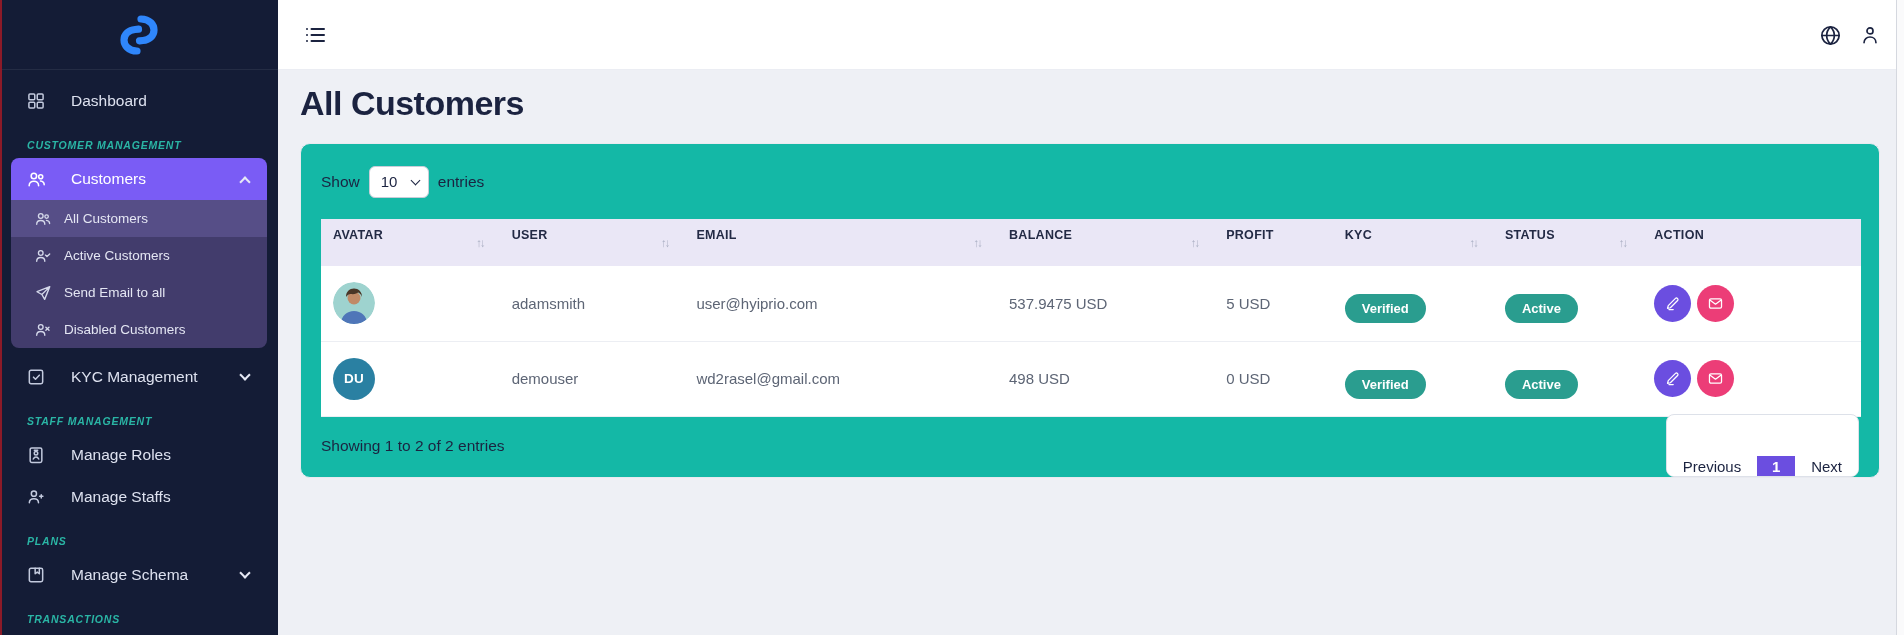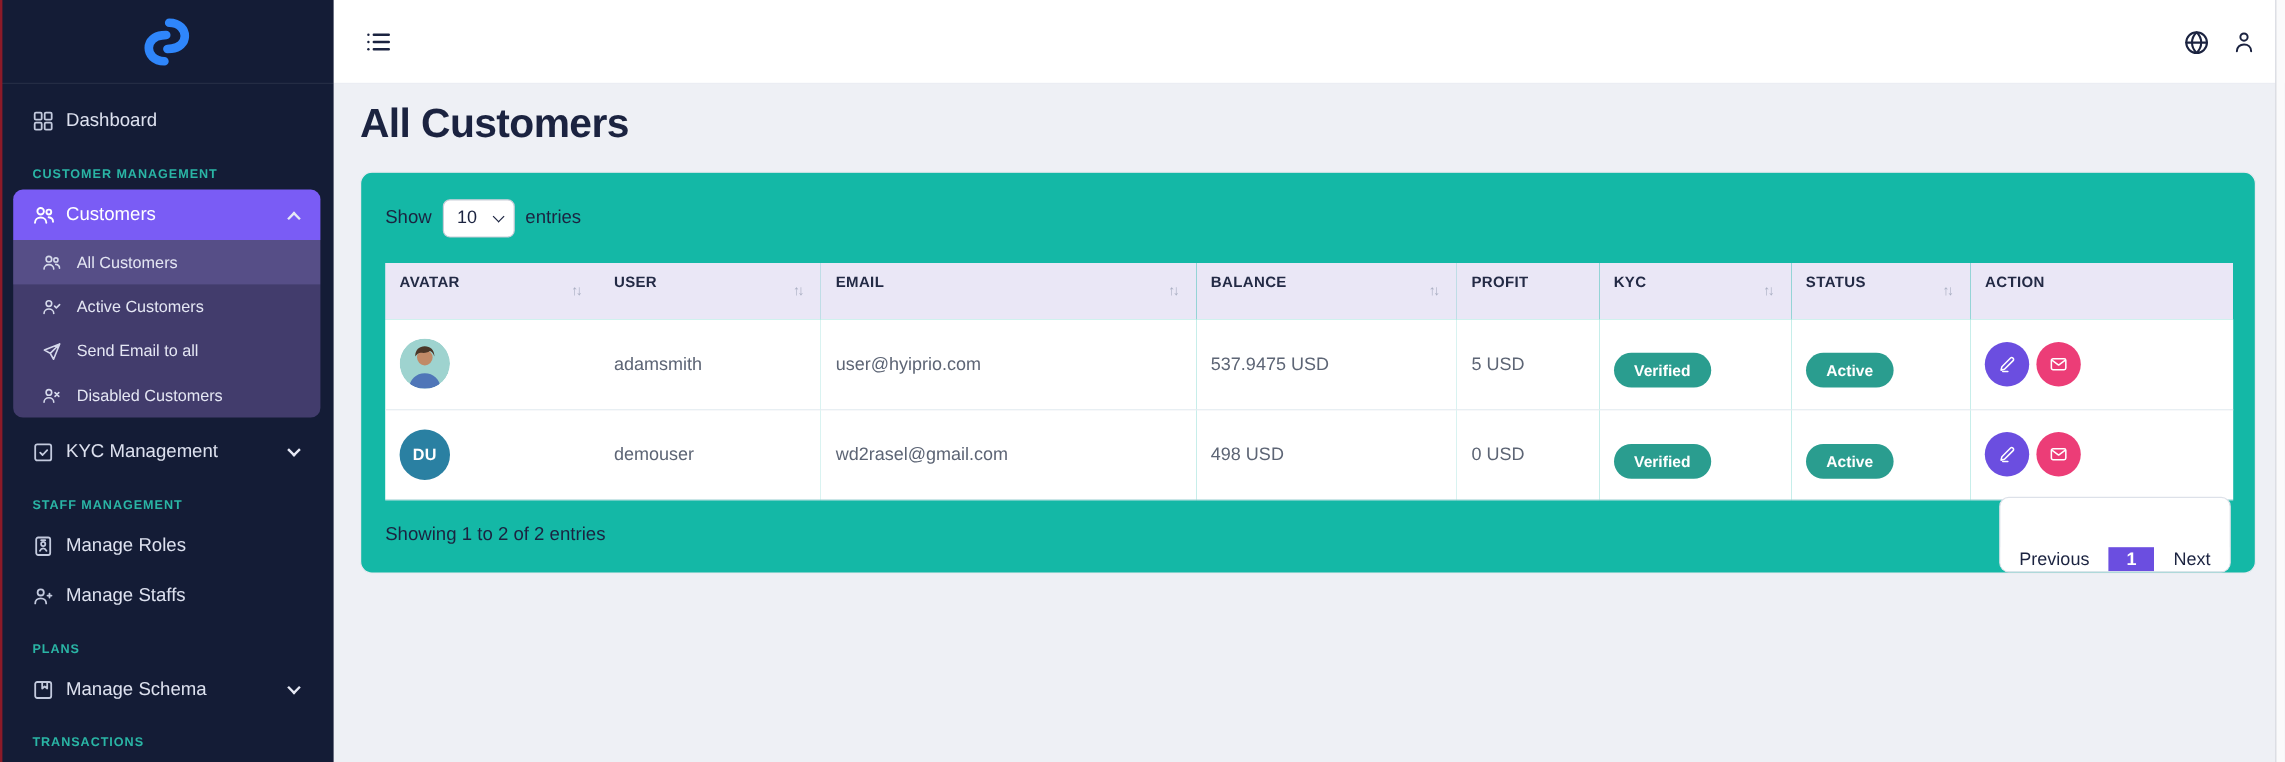--- a/index.html
+++ b/index.html
@@ -19,24 +19,24 @@
 
   
   .sidebar {
     position:absolute; left:0; top:0; width:278px; height:635px;
     background:#141c36; z-index:40; overflow:hidden;
   }
   .logo-box { height:70px; display:flex; align-items:center; justify-content:center; border-bottom:1px solid rgba(255,255,255,0.07); }
   .nav { padding-top:10px; }
   .section-label {
     margin:17px 0 7px 27px; font-size:10.5px; font-weight:bold;
-    letter-spacing:0.8px; color:#2ab5a5; text-transform:uppercase;
+    letter-spacing:0.8px; color:#2ab5a5; text-transform:uppercase;font-style:italic;
   }
   .side-item {
-    margin:0 11px; height:42px; display:flex; align-items:center; gap:8px;
+    margin:0 11px; height:42px; display:flex; align-items:center; gap:24px;
     padding:0 14px; border-radius:8px; color:#dde1ef; font-size:15.5px;
     position:relative; cursor:pointer;
   }
   .side-item .sicon { width:22px; height:22px; color:#c3cade; display:flex; align-items:center; justify-content:center; flex:0 0 22px; }
   .side-item.active { background:#7a5cf5; color:#ffffff; border-radius:8px 8px 0 0; }
   .side-item.active .sicon { color:#ffffff; }
   .submenu { margin:0 11px; background:#423c6c; border-radius:0 0 8px 8px; overflow:hidden; }
   .sub-item {
     height:37px; display:flex; align-items:center; gap:12px; padding:0 14px 0 22px;
     color:#e4e6f3; font-size:13.5px; cursor:pointer;

